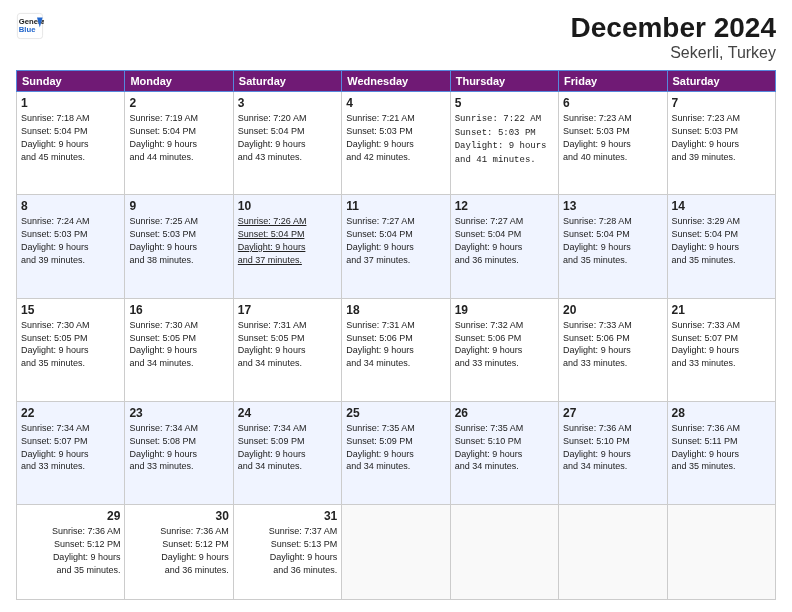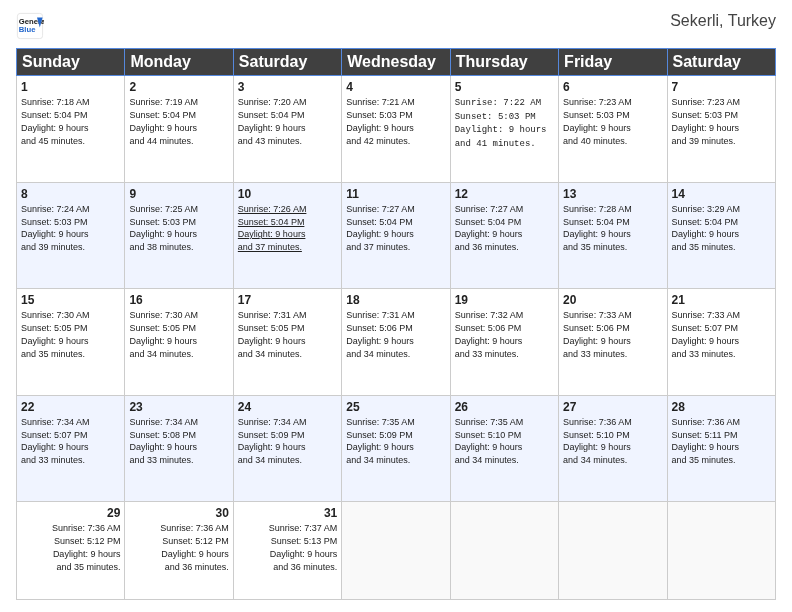--- a/index.html
+++ b/index.html
@@ -45,25 +45,25 @@
       color: #444;
     }
     .calendar {
       flex: 1;
       border-collapse: collapse;
       width: 100%;
       font-size: 9.5px;
       table-layout: fixed;
     }
     .calendar th {
-      background: #404040;
+      background: #701a75;
       color: #fff;
       text-align: left;
       padding: 4px 5px;
-      font-size: 16px;
+      font-size: 11px;
       font-weight: bold;
       border: 1px solid #5588dd;
     }
     .calendar td {
       vertical-align: top;
       border: 1px solid #cccccc;
       padding: 3px 4px;
       height: 82px;
       background: #fff;
       color: #222;
@@ -98,20 +98,21 @@
   <div class="header">
     <div class="logo">
       <svg class="logo-icon" viewBox="0 0 40 40">
         <rect x="2" y="2" width="36" height="36" rx="4" fill="white" stroke="#ddd" stroke-width="1"></rect>
         <text x="4" y="17" font-size="11" font-weight="bold" fill="#1a1a1a" font-family="Arial">General</text>
         <text x="4" y="29" font-size="11" font-weight="bold" fill="#2266cc" font-family="Arial">Blue</text>
         <polygon points="30,8 38,8 34,22" fill="#2266cc"></polygon>
       </svg>
     </div>
     <div class="title-block">
+      <div class="month-title">December 2024</div>
       <div class="subtitle">Sekerli, Turkey</div>
     </div>
   </div>
 
   <table class="calendar">
     <thead>
       <tr id="weekday-header">
           <th>Sunday</th>
           <th>Monday</th>
           <th>Saturday</th>

